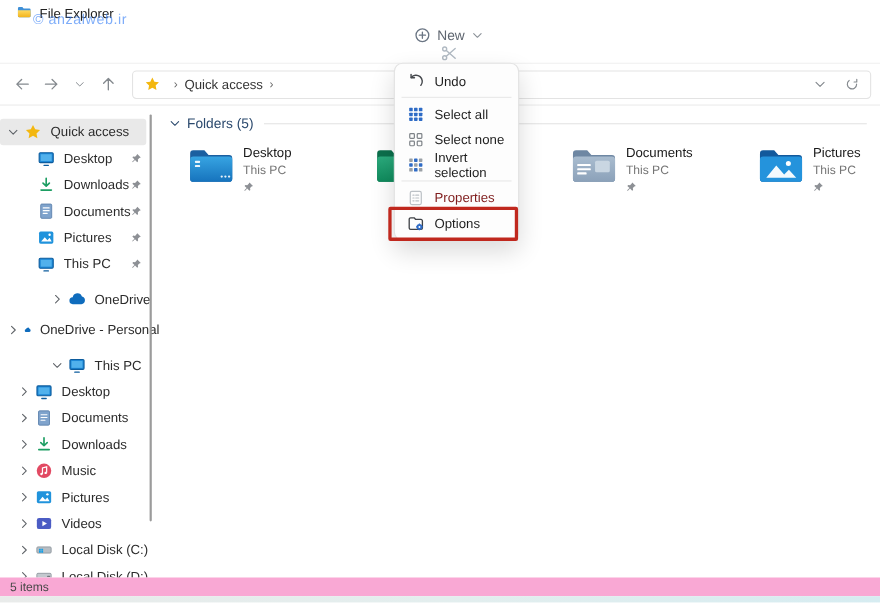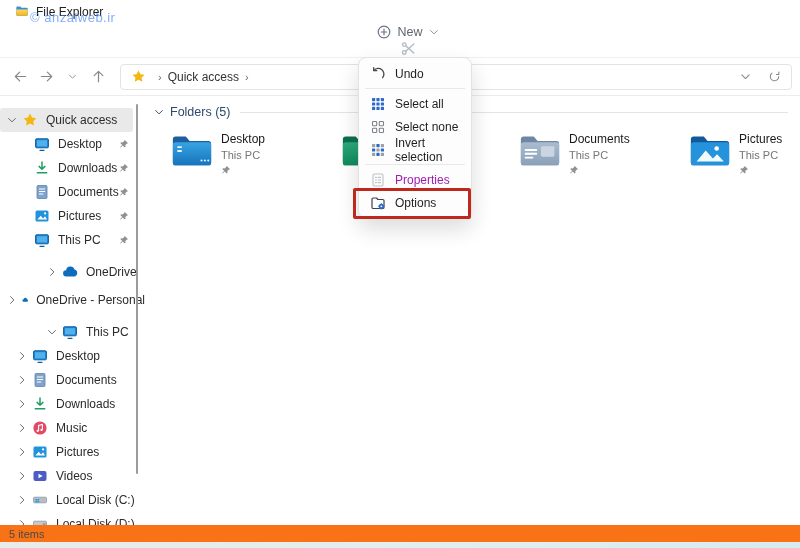--- a/index.html
+++ b/index.html
@@ -70,29 +70,29 @@
   .tiletext{margin-left:7px;padding-top:2px;}
   .tname{font-size:12px;color:#191919;}
   .tloc{font-size:11px;color:#757575;margin-top:3px;}
   .tiletext .pin{margin-top:4px;}
 
   
   .menu{position:absolute;left:358px;top:57px;width:114px;background:#fdfdfd;border:1px solid #e2e2e2;
         border-radius:8px;box-shadow:0 10px 22px rgba(0,0,0,.14);padding:4px;z-index:10;box-sizing:border-box;}
   .mitem{height:23px;display:flex;align-items:center;padding:0 7px;border-radius:4px;font-size:12px;color:#1f1f1f;}
   .mitem .mic{width:16px;height:16px;margin-right:9px;flex:0 0 auto;}
-  .mitem.disabled{color:#a21caf;}
+  .mitem.disabled{color:#7f1d1d;}
   .msep{height:1px;background:#e8e8e8;margin:3px 2px;}
 
   .redbox-options{position:absolute;left:353px;top:188px;width:118px;height:31px;
                   border:3px solid #c0281e;box-sizing:border-box;z-index:12;border-radius:2px;}
 
   
   .statusbar{position:absolute;left:0;right:0;bottom:6px;height:17px;display:flex;align-items:center;
-             padding-left:9px;font-size:11px;color:#4a4a4a;background:#f97316;}
+             padding-left:9px;font-size:11px;color:#4a4a4a;background:#f9a8d4;}
   .bottomstrip{position:absolute;left:0;right:0;bottom:0;height:6px;
                background:linear-gradient(to right,#e9ebea,#e3eeee,#d6ecf1);}
 </style>
 </head>
 <body>
 
 <svg width="0" height="0" style="position:absolute">
   <defs>
     <linearGradient id="g-blue" x1="0" y1="0" x2="0" y2="1">
       <stop offset="0" stop-color="#37a4e2"></stop>

